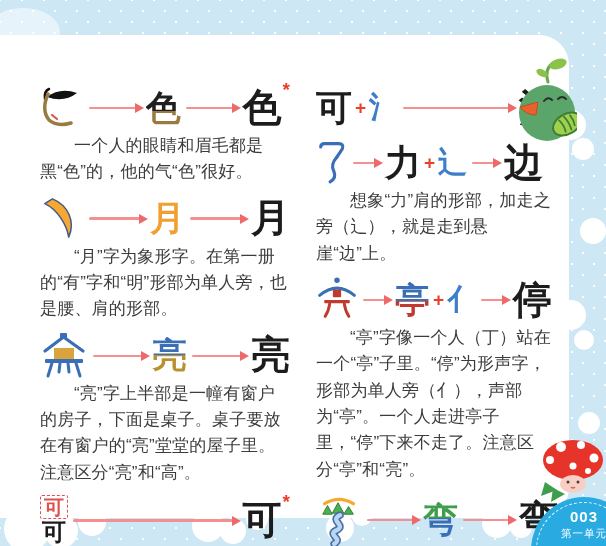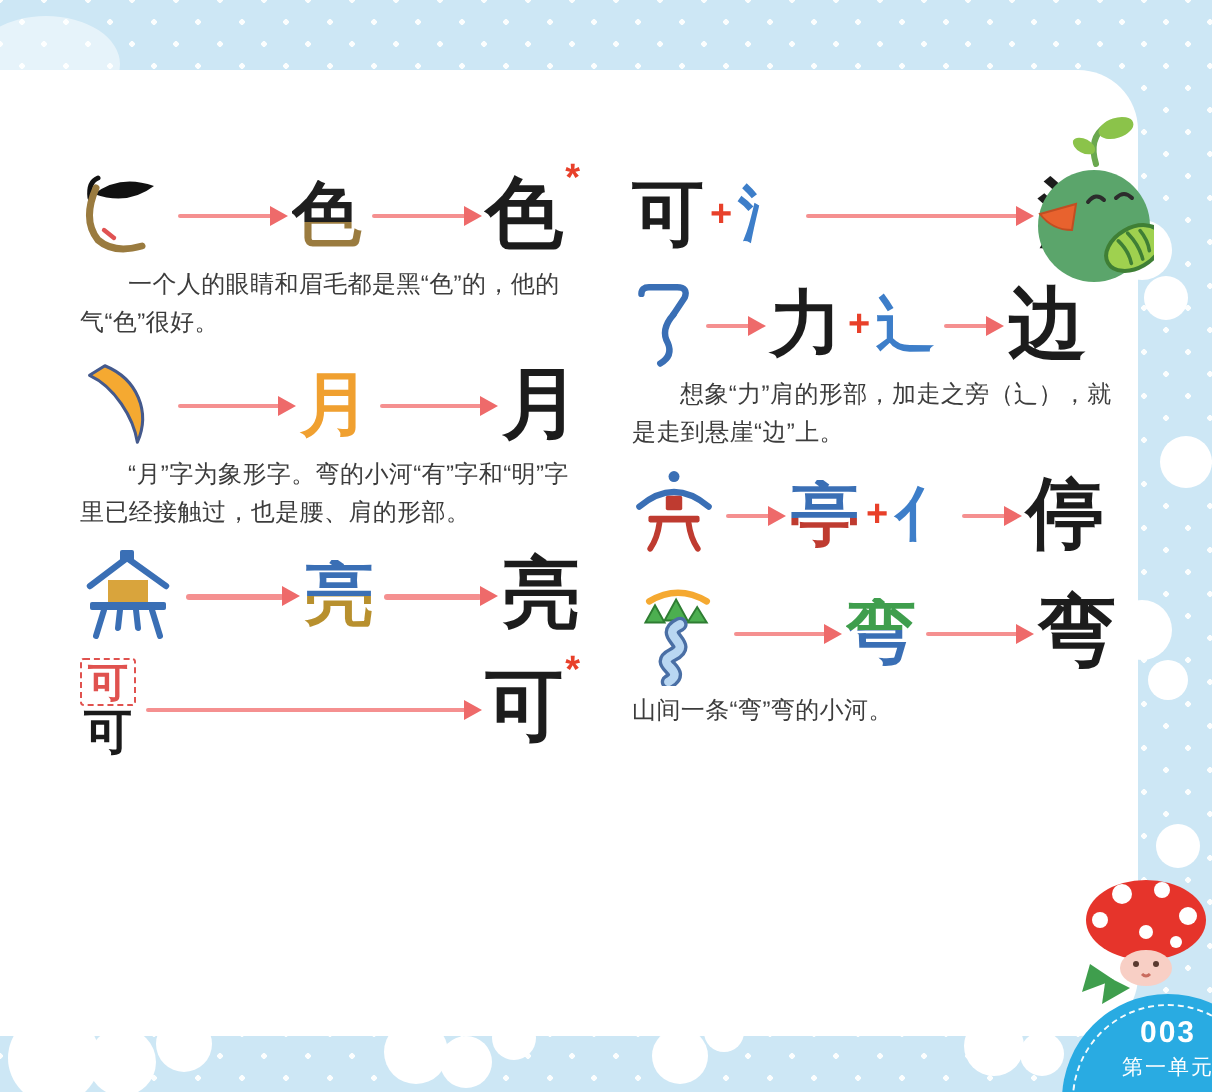--- a/index.html
+++ b/index.html
@@ -18,21 +18,21 @@
   .card{
     position:absolute;left:0;top:35px;width:569px;height:483px;
     background:#ffffff;border-radius:0 30px 30px 0;z-index:2;
   }
   .content{position:absolute;left:40px;top:84px;width:518px;display:flex;gap:26px;z-index:3;}
   .col{display:flex;flex-direction:column;gap:9px;}
   .col-left{width:250px;}
   .col-right{width:242px;}
   .char-row{display:flex;align-items:center;min-height:46px;}
   .para{
-    font-size:12px;line-height:1.55;color:#3c3c3c;margin:3px 0 0 0;
+    font-size:17px;line-height:1.55;color:#3c3c3c;margin:3px 0 0 0;
     text-indent:2em;letter-spacing:.2px;
   }
   .para.center{text-indent:0;}
   .big{font-family:"DejaVu Serif","Liberation Serif",serif;font-weight:600;line-height:1;}
   .modern{font-size:39px;color:#1c1c1c;}
   .mid{font-size:35px;}
   .src{font-size:36px;color:#1c1c1c;}
   .radical{font-size:29px;color:#3d7ec9;font-weight:bold;line-height:1;font-family:"DejaVu Serif","Liberation Serif",serif;}
   .plus{color:#e8402a;font-size:19px;font-weight:bold;margin:0 3px;line-height:1;}
   .modern-wrap{display:inline-flex;align-items:flex-start;}
@@ -119,37 +119,38 @@
     <div>
       <div class="char-row">
         <svg class="pict" width="44" height="46" viewBox="0 0 46 46">
           <path d="M13 3 C30 10 37 27 30 43 C28 30 18 14 5 8 Z" fill="#f5a931" stroke="#44598c" stroke-width="1.6" stroke-linejoin="round"></path>
         </svg>
         <span class="arrow"></span>
         <span class="big mid moon-mid">月</span>
         <span class="arrow"></span>
         <span class="big modern">月</span>
       </div>
-      <p class="para">“月”字为象形字。弯的小河“有”字和“明”字里已经接触过，也是腰、肩的形部。</p>
+      <p class="para">“月”字为象形字。在第一册的“有”字和“明”形部为单人旁，也是腰、肩的形部。</p>
     </div>
 
     <div>
       <div class="char-row">
         <svg class="pict" width="48" height="46" viewBox="0 0 48 46">
           <rect x="20" y="1" width="7" height="6" fill="#3a6fb5" rx="1"></rect>
           <path d="M5 19 L23.5 5 L43 19" fill="none" stroke="#3a6fb5" stroke-width="3.2" stroke-linejoin="round" stroke-linecap="round"></path>
           <rect x="14" y="16" width="20" height="11" fill="#d9a43c"></rect>
           <rect x="5" y="27" width="38" height="4" fill="#3a6fb5" rx="1"></rect>
           <path d="M12 31 L8 44 M36 31 L40 44 M20 31 L19 40 M28 31 L29 40" stroke="#3a6fb5" stroke-width="3" stroke-linecap="round" fill="none"></path>
         </svg>
         <span class="arrow"></span>
         <span class="big mid tt-liang">亮</span>
         <span class="arrow"></span>
         <span class="big modern">亮</span>
       </div>
+      <p class="para">“亮”字上半部是一幢有窗户的房子，下面是桌子。桌子要放在有窗户的“亮”堂堂的屋子里。注意区分“亮”和“高”。</p>
     </div>
 
     <div>
       <div class="char-row">
         <span class="ge-stack">
           <span class="ge-top">可</span>
           <span class="ge-bottom">可</span>
         </span>
         <span class="arrow long"></span>
         <span class="modern-wrap">
@@ -198,20 +199,21 @@
           <rect x="9" y="26" width="28" height="3.6" fill="#bf3b30" rx="1"></rect>
           <path d="M15 30 Q14 38 10 44 M31 30 Q32 38 36 44" fill="none" stroke="#bf3b30" stroke-width="3.2" stroke-linecap="round"></path>
         </svg>
         <span class="arrow s"></span>
         <span class="big mid tt-ting">亭</span>
         <span class="plus">+</span>
         <span class="radical">亻</span>
         <span class="arrow s"></span>
         <span class="big modern">停</span>
       </div>
+      <p class="para">“亭”字像一个人（丁）站在一个“亭”子里。“停”为形声字，形部为单人旁（亻），声部为“亭”。一个人走进亭子里，“停”下来不走了。注意区分“亭”和“亮”。</p>
     </div>
 
     <div>
       <div class="char-row">
         <svg class="pict" width="46" height="54" viewBox="0 0 48 56">
           <path d="M9 12 Q24 3 39 12" fill="none" stroke="#f5a931" stroke-width="3.4" stroke-linecap="round"></path>
           <path d="M7 23 L12 14 L17 23 Z" fill="#4caf50" stroke="#2e7d32" stroke-width="1"></path>
           <path d="M17 22 L23 11 L29 22 Z" fill="#4caf50" stroke="#2e7d32" stroke-width="1"></path>
           <path d="M29 23 L34 15 L39 23 Z" fill="#4caf50" stroke="#2e7d32" stroke-width="1"></path>
           <path d="M25 24 C13 30 33 34 21 40 C11 45 29 48 19 54" fill="none" stroke="#4a6fa5" stroke-width="8" stroke-linecap="round"></path>

